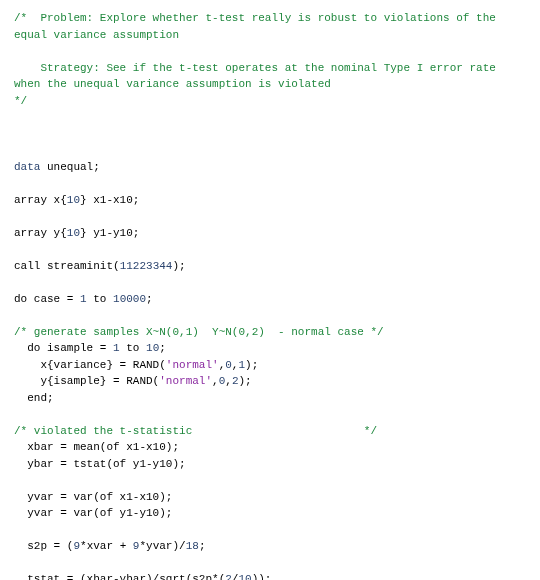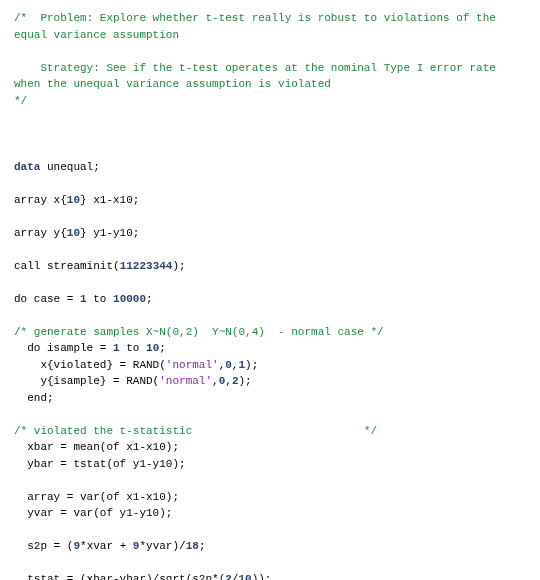--- a/index.html
+++ b/index.html
@@ -11,21 +11,21 @@
   pre.code {
     margin: 0;
     padding: 10px 14px 18px 14px;
     font-family: "Courier New", Courier, monospace;
     font-size: 11px;
     line-height: 1.5;
     white-space: pre-wrap;
     word-wrap: break-word;
     color: #20883e;
   }
-  .kw, .num, .bold { color: #2b446e; font-weight: bold; }
+  .kw, .num, .bold { color: #2b446e; font-weight: normal; }
   .str { color: #8a2aa0; }
   .plain { color: #000000; }
 </style>
 </head>
 <body>
 
 <pre class="code"><span>/*  Problem: Explore whether t-test really is robust to violations of the equal variance assumption
 
     Strategy: See if the t-test operates at the nominal Type I error rate when the unequal variance assumption is violated
 */</span>
@@ -35,31 +35,31 @@
 <span class="kw">data</span><span class="plain"> unequal;</span>
 
 <span class="plain"><span>array x{</span><span class="bold">10</span><span>} x1-x10;</span></span>
 
 <span class="plain"><span>array y{</span><span class="bold">10</span><span>} y1-y10;</span></span>
 
 <span class="plain"><span>call streaminit(</span><span class="bold">11223344</span><span>);</span></span>
 
 <span class="plain"><span>do case = </span><span class="bold">1</span><span> to </span><span class="bold">10000</span><span>;</span></span>
 
-<span>/* generate samples X~N(0,2)  Y~N(0,4)  - normal case */</span>
+<span>/* generate samples X~N(0,1)  Y~N(0,2)  - normal case */</span>
 <span class="plain"><span>  do isample = </span><span class="bold">1</span><span> to </span><span class="bold">10</span><span>;</span></span>
-<span class="plain"><span>    x{violated} = RAND(</span><span class="str">'normal'</span><span>,</span><span class="bold">0</span><span>,</span><span class="bold">1</span><span>);</span></span>
+<span class="plain"><span>    x{variance} = RAND(</span><span class="str">'normal'</span><span>,</span><span class="bold">0</span><span>,</span><span class="bold">1</span><span>);</span></span>
 <span class="plain"><span>    y{isample} = RAND(</span><span class="str">'normal'</span><span>,</span><span class="bold">0</span><span>,</span><span class="bold">2</span><span>);</span></span>
 <span class="plain">  end;</span>
 
 <span>/* violated the t-statistic                          */</span>
 <span class="plain">  xbar = mean(of x1-x10);</span>
 <span class="plain">  ybar = tstat(of y1-y10);</span>
 
-<span class="plain">  array = var(of x1-x10);</span>
+<span class="plain">  yvar = var(of x1-x10);</span>
 <span class="plain">  yvar = var(of y1-y10);</span>
 
 <span class="plain"><span>  s2p = (</span><span class="bold">9</span><span>*xvar + </span><span class="bold">9</span><span>*yvar)/</span><span class="bold">18</span><span>;</span></span>
 
 <span class="plain"><span>  tstat = (xbar-ybar)/sqrt(s2p*(</span><span class="bold">2</span><span>/</span><span class="bold">10</span><span>));</span></span>
 
 
 
 
 </pre>

